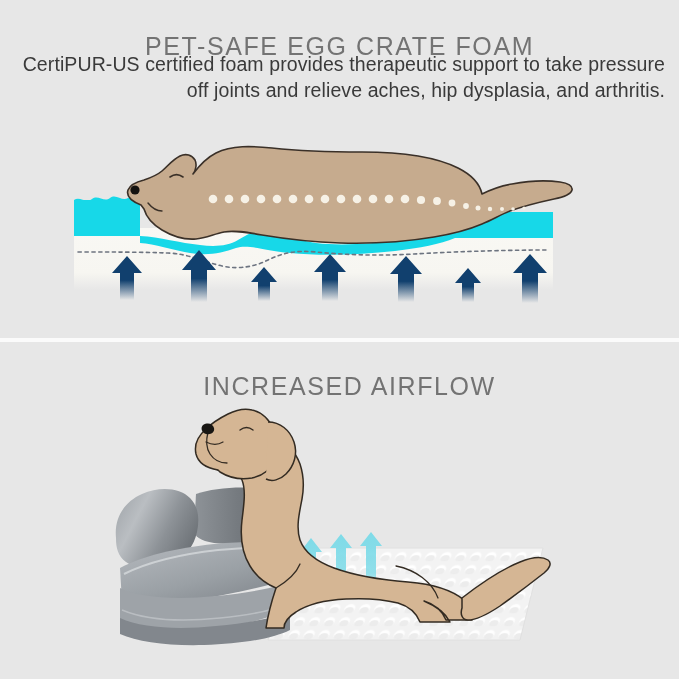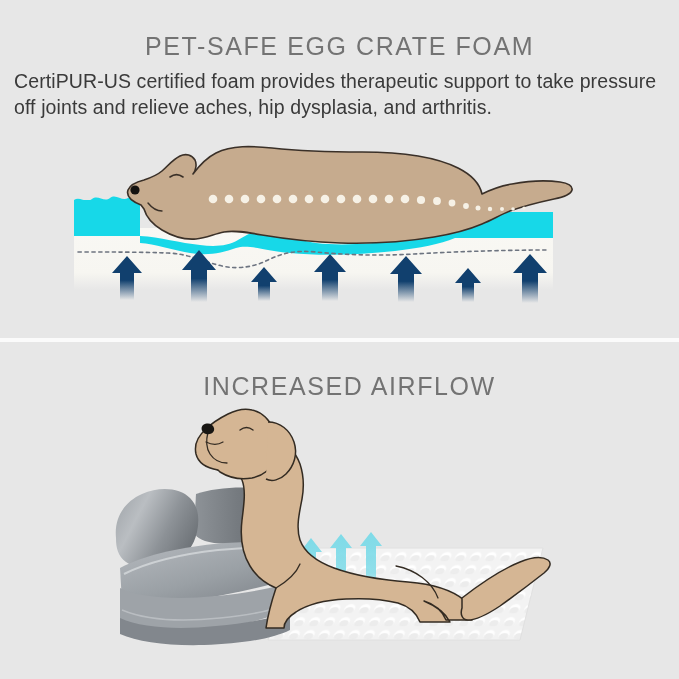--- a/index.html
+++ b/index.html
@@ -20,22 +20,22 @@
     color:#737373;
     font-size:25px;
     font-weight:400;
     letter-spacing:1.6px;
     white-space:nowrap;
   }
   #title-top{top:32px;}
   #title-bottom{top:372px;padding-left:10px;}
 
   #subtitle{
-    position:absolute;top:68px;left:14px;width:651px;
-    text-align:left;color:#3a3a3a;
+    position:absolute;top:51px;left:14px;width:651px;
+    text-align:right;color:#3a3a3a;
     font-size:19.5px;font-weight:400;line-height:26px;
     letter-spacing:0.1px;
   }
   .svg-stage{position:absolute;left:0;top:0;}
 </style>
 </head>
 <body>
 
 <div class="panel" id="panel-top">
 

